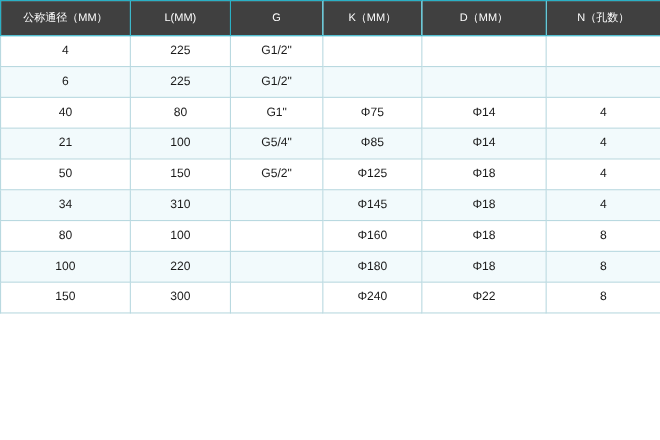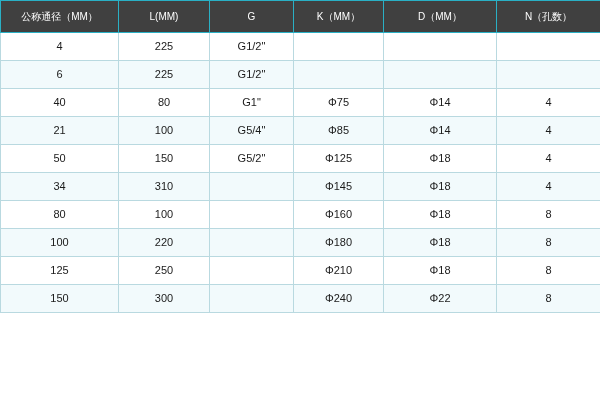--- a/index.html
+++ b/index.html
@@ -134,28 +134,20 @@
     </tr>
     <tr>
       <td>100</td>
       <td>220</td>
       <td></td>
       <td>Φ180</td>
       <td>Φ18</td>
       <td>8</td>
     </tr>
     <tr>
-      <td>125</td>
-      <td>250</td>
-      <td></td>
-      <td>Φ210</td>
-      <td>Φ18</td>
-      <td>8</td>
-    </tr>
-    <tr>
       <td>150</td>
       <td>300</td>
       <td></td>
       <td>Φ240</td>
       <td>Φ22</td>
       <td>8</td>
     </tr>
 
   </tbody>
 </table>

